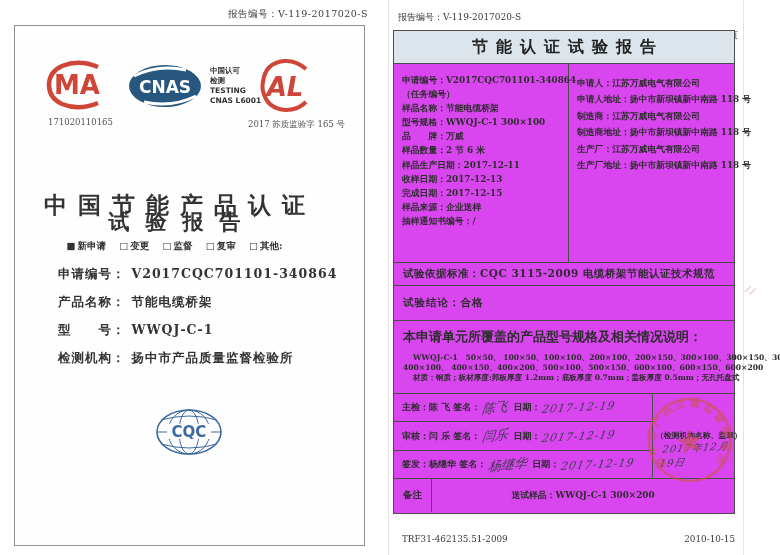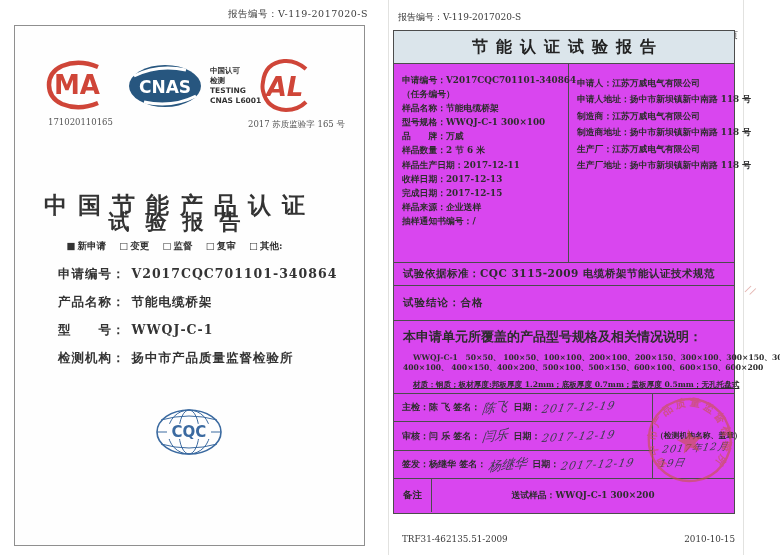--- a/index.html
+++ b/index.html
@@ -46,21 +46,21 @@
      padding:11px 2px 0 8px;}
   .rp-info-right .ln{font-size:8.8px;font-weight:bold;line-height:16.4px;white-space:nowrap;color:#2d2d2d;}
   .rp-standards{top:232px;height:23px;display:flex;align-items:center;padding-left:9px;
      font-size:10.5px;font-weight:bold;color:#2d2d2d;letter-spacing:.5px;}
   .rp-conclusion{top:255px;height:35px;display:flex;align-items:center;padding-left:9px;
      font-size:10.5px;font-weight:bold;color:#2d2d2d;letter-spacing:1px;}
   .rp-coverage{top:290px;height:73px;padding:7px 6px 0 9px;font-weight:bold;color:#2d2d2d;}
   .rp-coverage .cov-title{font-size:13px;margin-bottom:7px;}
   .rp-coverage .cov-ln{font-size:7.6px;line-height:9.6px;white-space:nowrap;}
   .rp-coverage .cov-ln1{padding-left:10px;}
-  .rp-coverage .cov-ln3{padding-left:10px;margin-top:8px;text-decoration:underline;}
+  .rp-coverage .cov-ln3{padding-left:10px;margin-top:1px;}
   .sig-row{height:28px;display:flex;align-items:center;padding-left:8px;width:259px;
      border-right:1px solid #4c4c4c;font-size:9px;font-weight:bold;color:#2d2d2d;white-space:nowrap;}
   .sig-row1{top:363px;text-align:center;}
   .sig-row2{top:391px;height:29px;}
   .sig-row3{top:420px;height:28px;}
   .hand{font-style:italic;color:#3c3c4e;font-weight:normal;
      font-family:"DejaVu Serif","Liberation Serif",serif;}
   .hand-sign{display:inline-block;font-size:13px;transform:rotate(-6deg) skewX(-12deg);margin:0 2px;}
   .hand-date{display:inline-block;font-size:11px;transform:rotate(-3deg) skewX(-14deg);margin-left:2px;letter-spacing:1px;}
   .stamp-cell{position:absolute;top:363px;left:259px;width:81px;height:85px;box-sizing:border-box;

